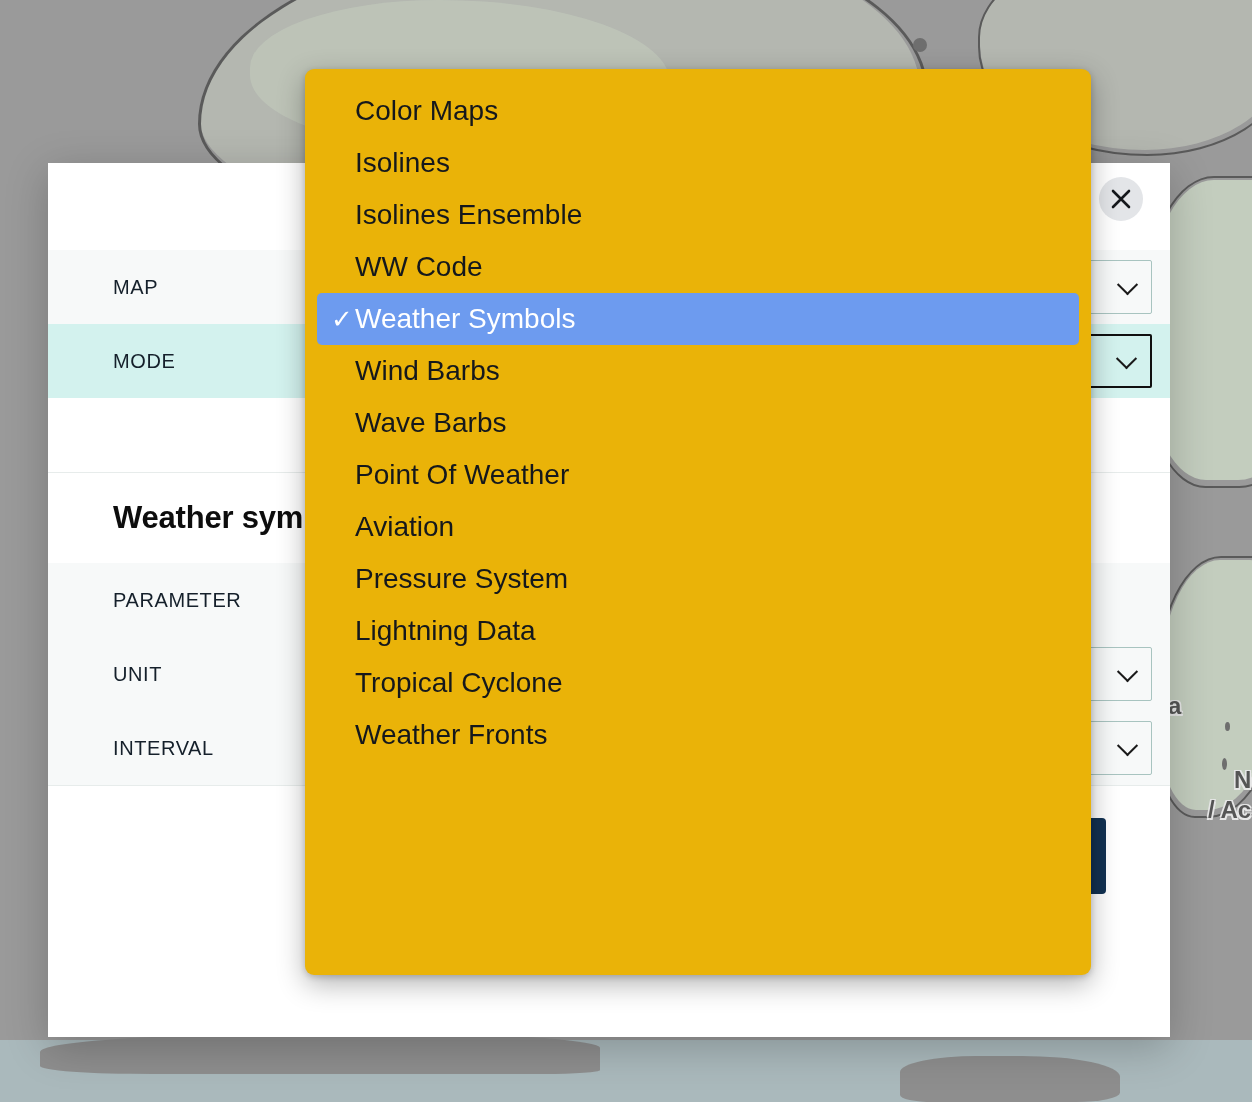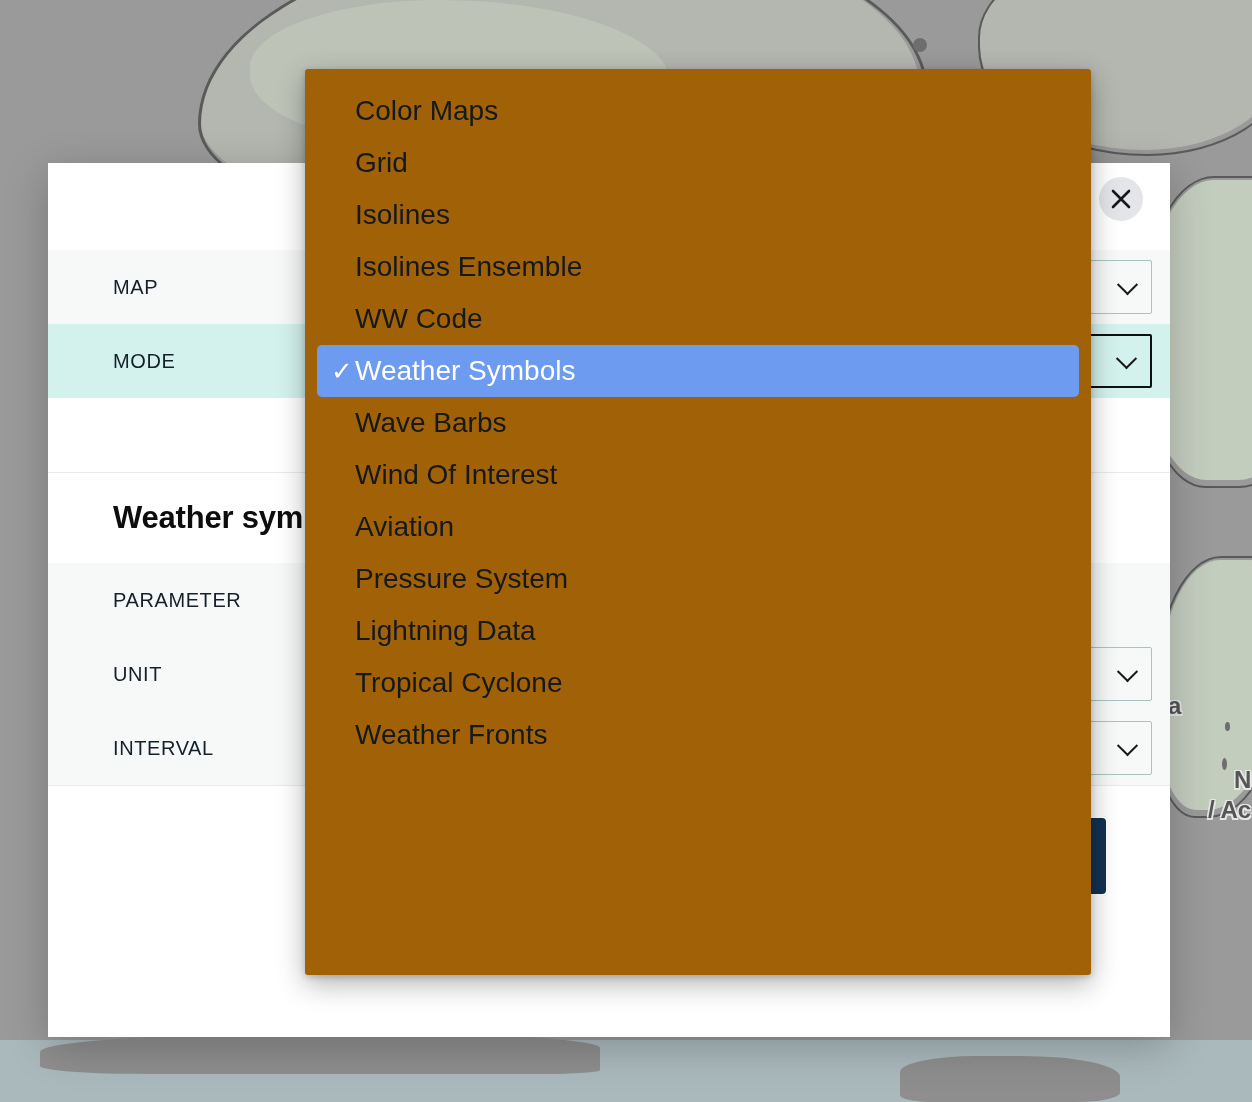--- a/index.html
+++ b/index.html
@@ -179,22 +179,22 @@
     cursor: pointer;
   }
 
   
   #mode-dropdown {
     position: absolute;
     left: 305px;
     top: 69px;
     width: 786px;
     height: 906px;
-    background: #a16207;
-    border-radius: 3px;
+    background: #eab308;
+    border-radius: 9px;
     box-shadow: 0 9px 28px rgba(0,0,0,0.30), 0 2px 6px rgba(0,0,0,0.18);
     padding: 16px 0 18px 0;
     box-sizing: border-box;
     overflow: hidden;
     text-align: right;
   }
   .dd-item {
     position: relative;
     height: 52px;
     display: flex;
@@ -321,40 +321,40 @@
   <div id="footer-area">
     <button id="apply-button">APPLY</button>
   </div>
 </div>
 
 <div id="mode-dropdown">
     <div class="dd-item">
       <span>Color Maps</span>
     </div>
     <div class="dd-item">
-      <span>Grid</span>
-    </div>
-    <div class="dd-item">
       <span>Isolines</span>
     </div>
     <div class="dd-item">
       <span>Isolines Ensemble</span>
     </div>
     <div class="dd-item">
       <span>WW Code</span>
     </div>
     <div class="dd-item selected">
       <span class="dd-check">✓</span>
       <span>Weather Symbols</span>
     </div>
     <div class="dd-item">
+      <span>Wind Barbs</span>
+    </div>
+    <div class="dd-item">
       <span>Wave Barbs</span>
     </div>
     <div class="dd-item">
-      <span>Wind Of Interest</span>
+      <span>Point Of Weather</span>
     </div>
     <div class="dd-item">
       <span>Aviation</span>
     </div>
     <div class="dd-item">
       <span>Pressure System</span>
     </div>
     <div class="dd-item">
       <span>Lightning Data</span>
     </div>

